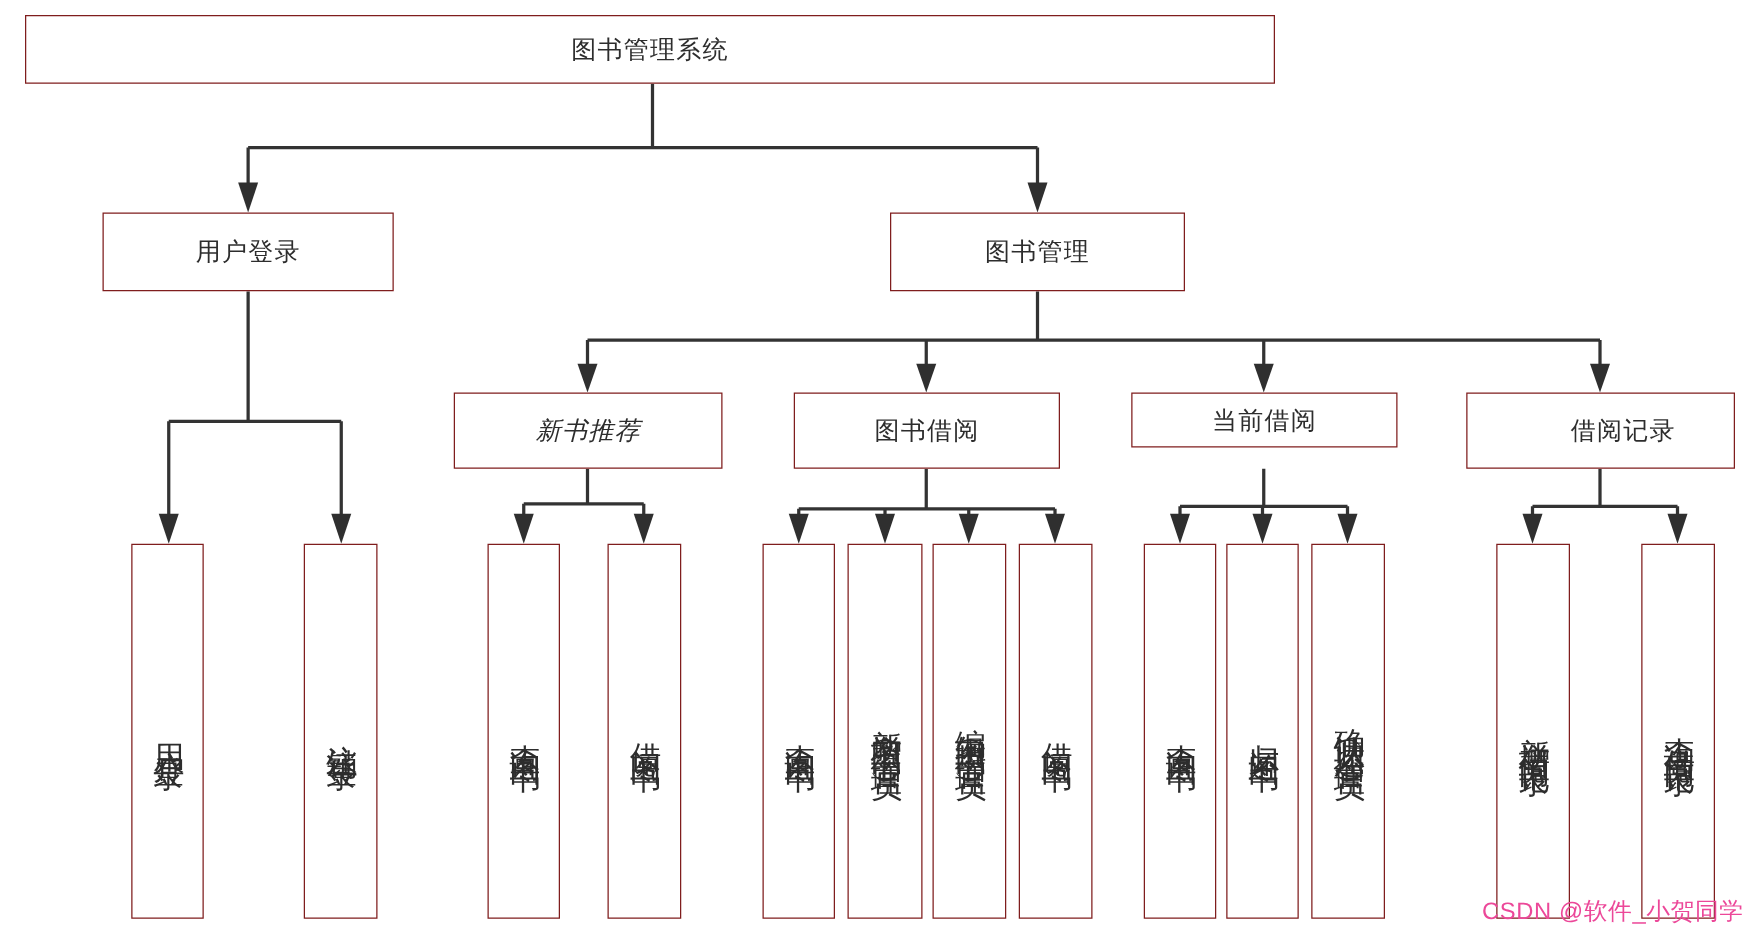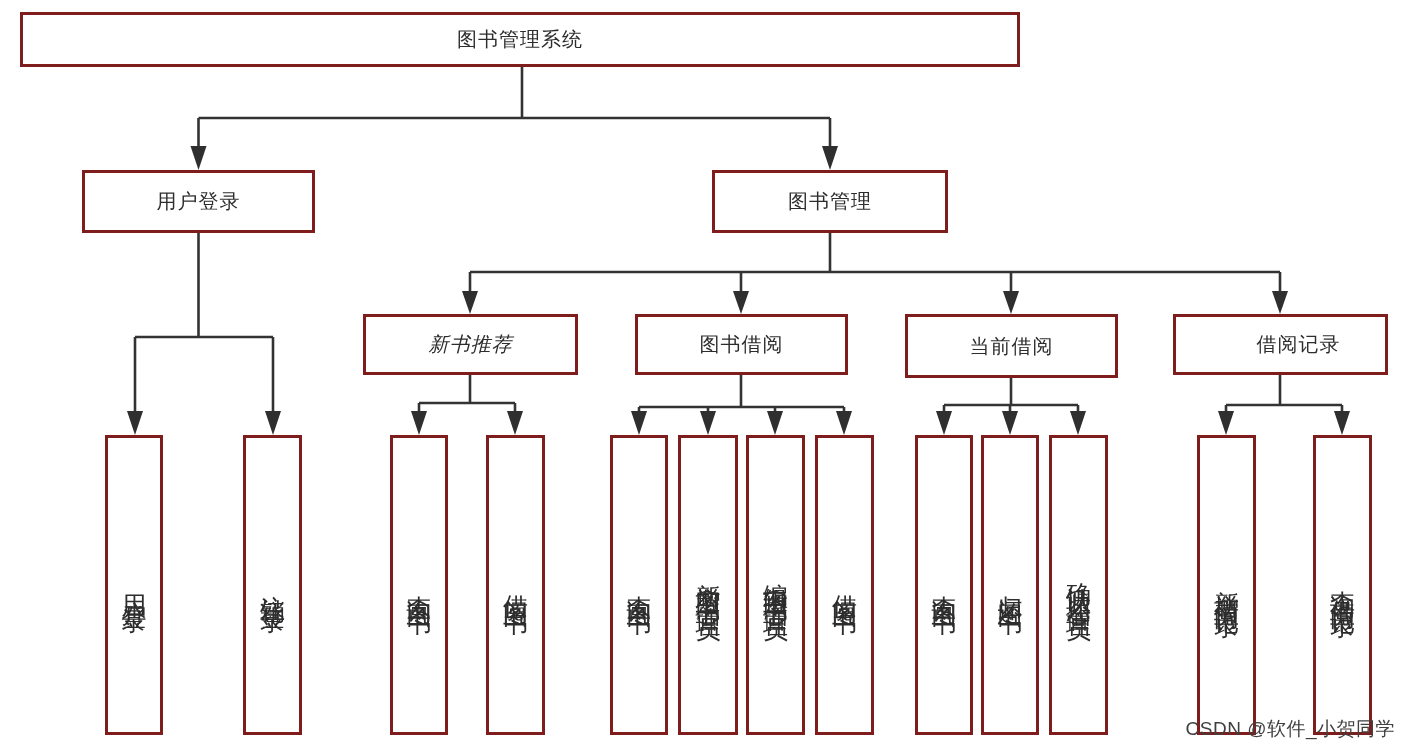--- a/index.html
+++ b/index.html
@@ -7,21 +7,21 @@
     position:relative;
     width:1405px;height:747px;
     background:#ffffff;
     font-family:"Liberation Sans","DejaVu Sans",sans-serif;
     overflow:hidden;
   }
   #wires{position:absolute;left:0;top:0;width:1405px;height:747px;}
   .node{
     position:absolute;
     box-sizing:border-box;
-    border:3px solid #7f1d1d;
+    border:1px solid #7f1d1d;
     background:#ffffff;
     display:flex;align-items:center;justify-content:center;
     color:#2d2d2d;
   }
   .h-node{
     font-size:20px;
     letter-spacing:1px;
     text-align:center;
   }
   .v-node{
@@ -31,21 +31,21 @@
   .v-node .vtext{
     writing-mode:vertical-rl;
     text-orientation:mixed;
     letter-spacing:5px;
     white-space:nowrap;
   }
   .watermark{
     position:absolute;
     right:10px;bottom:5px;
     font-size:19px;
-    color:#404040;
+    color:#ec4899;
     letter-spacing:0.5px;
     z-index:5;
   }
 </style>
 </head>
 <body>
 
 <div id="stage">
 
   <svg id="wires" viewBox="0 0 1405 747" xmlns="http://www.w3.org/2000/svg">
@@ -131,21 +131,21 @@
   <div class="node h-node" style="left:712px;top:170px;width:236px;height:63px;">
     <span>图书管理</span>
   </div>
 
   <div class="node h-node" style="left:363px;top:314px;width:215px;height:61px;font-style:italic;">
     <span>新书推荐</span>
   </div>
   <div class="node h-node" style="left:635px;top:314px;width:213px;height:61px;">
     <span>图书借阅</span>
   </div>
-  <div class="node h-node" style="left:905px;top:314px;width:213px;height:64px;">
+  <div class="node h-node" style="left:905px;top:314px;width:213px;height:44px;">
     <span>当前借阅</span>
   </div>
   <div class="node h-node" style="left:1173px;top:314px;width:215px;height:61px;padding-left:36px;">
     <span>借阅记录</span>
   </div>
 
   <div class="node v-node" style="left:105px;top:435px;width:58px;height:300px;">
     <span class="vtext">用户登录</span>
   </div>
   <div class="node v-node" style="left:243px;top:435px;width:59px;height:300px;">

